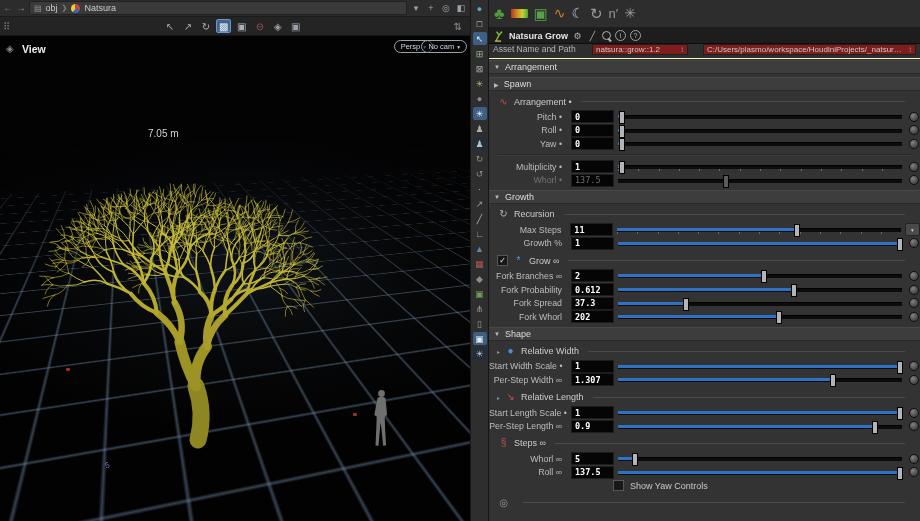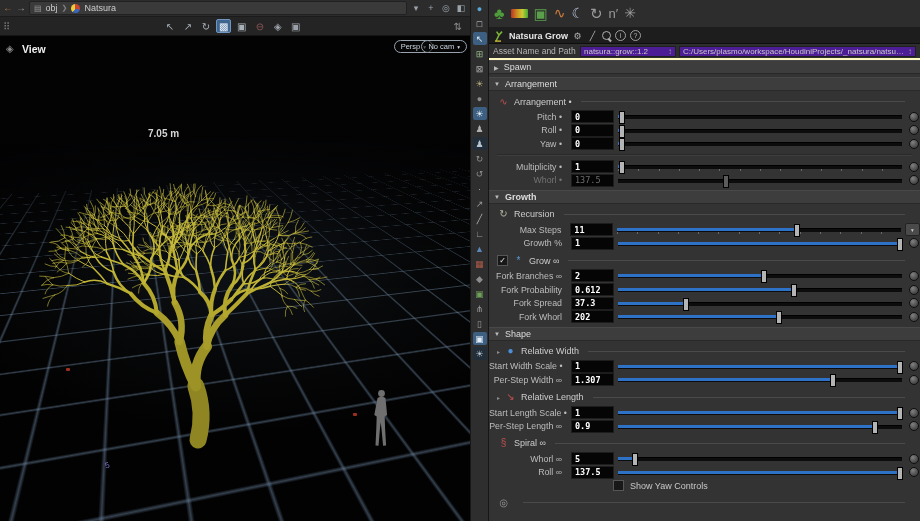--- a/index.html
+++ b/index.html
@@ -35,21 +35,21 @@
       repeating-linear-gradient(90deg, rgba(120,150,180,.42) 0 1px, transparent 1px 26px);
     transform:rotateX(63deg) rotateZ(-13deg);transform-origin:22% 0%;}
   .grid-fade{position:absolute;left:0;top:0;width:100%;height:52%;
     background:linear-gradient(180deg, rgba(3,3,4,1) 34%, rgba(3,3,4,0) 100%)}
   .vp-label{position:absolute;left:22px;top:7px;color:#f0f0f0;font-weight:bold;font-size:10.5px}
   .vp-label-icon{position:absolute;left:6px;top:7px;color:#8a8a8a;font-size:10px}
   .vp-pill{position:absolute;top:4px;height:11px;border:1px solid #99a3ad;border-radius:7px;
     color:#cfd6dd;font-size:7.5px;display:flex;align-items:center;padding:0 6px;gap:3px;
     background:rgba(8,8,10,.6);cursor:pointer;white-space:nowrap}
   .vp-pill .dn{font-size:5.5px}
-  .measure{position:absolute;left:148px;top:92px;color:#d5d5d5;font-size:10px;font-weight:bold}
+  .measure{position:absolute;left:148px;top:92px;color:#d5d5d5;font-size:10px;font-weight:normal}
   .grid-num{position:absolute;left:105px;top:425px;color:#7b6fc4;font-size:8px;transform:rotate(-18deg)}
   .red-dot{position:absolute;width:4px;height:3px;background:#9e2f20;border-radius:1px}
   svg.layer{position:absolute;left:0;top:0}
   
   .strip{position:absolute;left:470px;top:0;width:19px;height:521px;background:#2e2e2e;
     border-left:1px solid #181818;border-right:1px solid #161616;box-sizing:border-box;
     display:flex;flex-direction:column;align-items:center;padding-top:2px;gap:2px}
   .strip-ic{width:14px;height:13px;display:flex;align-items:center;justify-content:center;
     font-size:9px;color:#a8a8a8;border-radius:2px;cursor:pointer;flex:0 0 auto}
   .strip-ic.hl{background:#3c5f82;color:#e2ecf6}
@@ -65,24 +65,24 @@
     align-items:center;gap:4px;padding:0 4px}
   .type-label{font-size:9px;font-weight:bold;color:#e6e6e6;white-space:nowrap}
   .name-field{flex:1;height:11px;background:#101010;border:1px solid #000;color:#e8e8e8;
     font:9px "DejaVu Sans Mono",monospace;display:flex;align-items:center;padding-left:4px}
   .hdr-ic{color:#b0b0b0;font-size:9px;width:11px;text-align:center;cursor:pointer}
   .circ{width:9px;height:9px;border:1px solid #a0a0a0;border-radius:50%;font-size:7px;
     color:#b8b8b8;display:flex;align-items:center;justify-content:center;cursor:pointer}
   .mag{position:relative;width:7px;height:7px;border:1.3px solid #b0b0b0;border-radius:50%;cursor:pointer}
   .mag::after{content:"";position:absolute;left:6px;top:6px;width:4px;height:1.5px;background:#b0b0b0;
     transform:rotate(45deg);transform-origin:0 0}
-  .asset-row{height:14px;background:#2e2e2e;border-bottom:3px solid #fef9c3;display:flex;
-    align-items:center;gap:3px;padding:0 4px;font-size:8.5px;color:#b5b5b5}
+  .asset-row{height:14px;background:#2e2e2e;border-bottom:1px solid #fef9c3;display:flex;
+    align-items:flex-start;gap:15px;padding:0 4px;font-size:8.5px;color:#b5b5b5}
   .asset-label{width:84px;white-space:nowrap;overflow:hidden}
-  .combo{height:11px;background:#4c1d95;border:1px solid #1f1f1f;display:flex;align-items:center;
+  .combo{height:11px;background:#7f1d1d;border:1px solid #1f1f1f;display:flex;align-items:center;
     color:#c8c8c8;padding:0 3px;gap:3px;cursor:pointer;box-sizing:border-box}
   .combo .st{margin-left:auto;color:#909090;font-size:8px}
   .combo.ver{width:96px}
   .combo.path{flex:1;min-width:0}
   .combo .txt{overflow:hidden;white-space:nowrap;text-overflow:ellipsis;font-size:8px}
   
   .params{position:absolute;left:0;top:57px;right:0;bottom:0;overflow:hidden;font-size:9px}
   .sec{margin-top:3px;height:12px;background:#3d3d3d;border-top:1px solid #484848;
     border-bottom:1px solid #292929;display:flex;align-items:center;gap:5px;padding-left:5px;
     color:#dddddd;cursor:pointer}
@@ -1118,26 +1118,26 @@
       <span class="st">↕</span>
     </div>
     <div class="combo path">
       <span class="txt">C:/Users/plasmo/workspace/HoudiniProjects/_natsura/natsura_tools_indie/houdini20.5/o...</span>
       <span class="st">↕</span>
     </div>
   </div>
 
   <div class="params" id="param-sections">
       <div class="sec">
+        <div class="tri">▼</div>
+        <div style="display: inline;">Arrangement</div>
+      </div>
+      <div class="sec">
         <div class="tri">▶</div>
         <div style="display: inline;">Spawn</div>
-      </div>
-      <div class="sec">
-        <div class="tri">▼</div>
-        <div style="display: inline;">Arrangement</div>
       </div>
       <div class="pgroup">
         <div class="gicon" style="color: rgb(192, 80, 80);">∿</div>
         <div class="glabel">Arrangement •</div>
         <div class="grule"></div>
       </div>
       <div class="prow">
         <div class="plabel">Pitch •</div>
         <div class="pvalue">0</div>
         <div class="ptrack">
@@ -1185,21 +1185,21 @@
         <div class="plabel dis">Whorl •</div>
         <div class="pvalue dis">137.5</div>
         <div class="ptrack">
           <div class="pline"></div>
           <div class="phandle dis" style="left: calc(37.5% - 2px);"></div>
         </div>
         <div class="pmenu"></div>
       </div>
       <div class="sec">
         <div class="tri">▼</div>
-        <div style="display: inline; font-weight: bold;">Growth</div>
+        <div style="display: inline;">Growth</div>
       </div>
       <div class="pgroup">
         <div class="gicon" style="color: rgb(176, 176, 160);">↻</div>
         <div class="glabel">Recursion</div>
         <div class="grule"></div>
       </div>
       <div class="prow">
         <div class="plabel">Max Steps</div>
         <div class="pvalue">11</div>
         <div class="ptrack">
@@ -1317,21 +1317,21 @@
         <div class="pvalue">0.9</div>
         <div class="ptrack">
           <div class="pline"></div>
           <div class="pfill" style="width: 90%;"></div>
           <div class="phandle" style="left: calc(90% - 2px);"></div>
         </div>
         <div class="pmenu"></div>
       </div>
       <div class="pgroup">
         <div class="gicon" style="color: rgb(192, 80, 80);">§</div>
-        <div class="glabel">Spiral ∞</div>
+        <div class="glabel">Steps ∞</div>
         <div class="grule"></div>
       </div>
       <div class="prow">
         <div class="plabel">Whorl ∞</div>
         <div class="pvalue">5</div>
         <div class="ptrack">
           <div class="pline"></div>
           <div class="pfill" style="width: 5.5%;"></div>
           <div class="phandle" style="left: calc(5.5% - 2px);"></div>
         </div>

